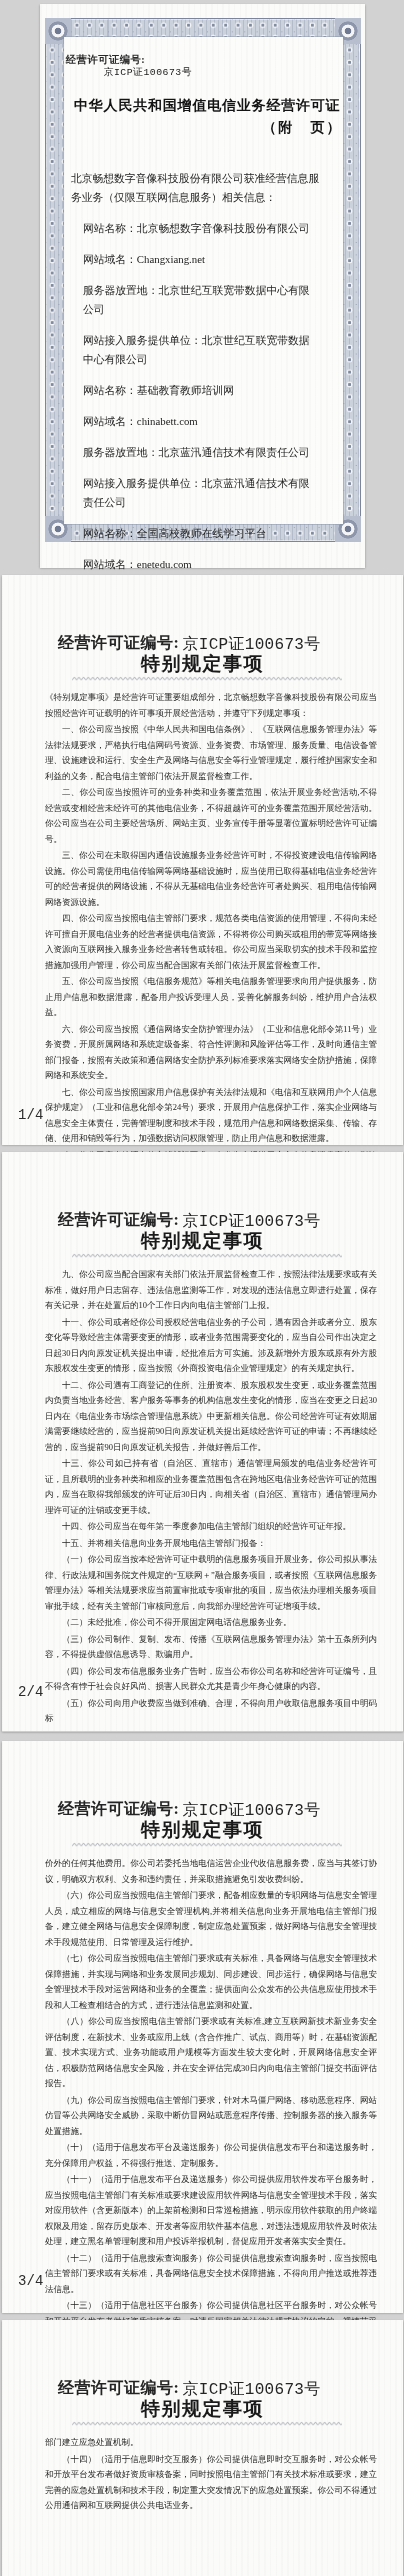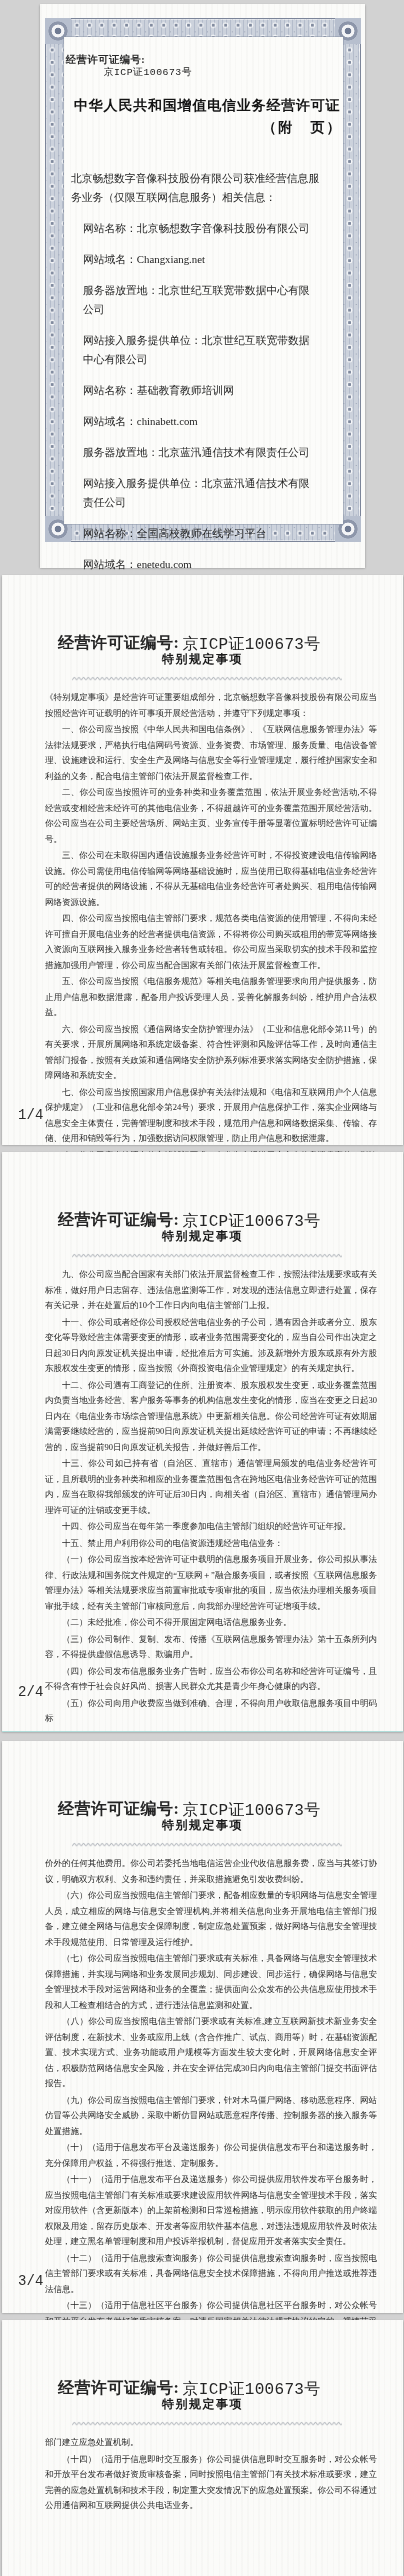--- a/index.html
+++ b/index.html
@@ -87,21 +87,21 @@
     position:absolute; left:56px; top:58px;
     font-size:16px; color:#242424;
   }
   .lic-label{font-weight:bold; letter-spacing:0.5px;}
   .lic-val{
     font-family:"Liberation Mono","DejaVu Sans Mono",monospace;
     position:relative; top:1px; margin-left:3.1px; letter-spacing:0.3px;
   }
   .prov-title{
     position:absolute; left:0; top:76px; width:100%; margin:0;
-    text-align:center; font-size:12px; font-weight:bold; color:#1a1a1a; letter-spacing:1.5px;
+    text-align:center; font-size:19px; font-weight:bold; color:#1a1a1a; letter-spacing:1.5px;
   }
   .zigzag{ position:absolute; left:70px; top:101px; width:270px; height:5.2px; }
   .prov-body{
     position:absolute; left:42px; top:114px; width:334px;
     font-size:8.5px; line-height:15.5px; color:#1f1f1f;
     text-align:justify;
   }
   .clause{margin:1px;}
   .clause.ind{text-indent:2em;}
   .pageno{
@@ -181,21 +181,21 @@
           </defs>
       <rect class="zz-rect" x="0" y="0" width="100%" height="100%" fill="url(#zz0)"></rect>
     </svg>
     <div class="prov-body">
           <p class="clause">《特别规定事项》是经营许可证重要组成部分，北京畅想数字音像科技股份有限公司应当按照经营许可证载明的许可事项开展经营活动，并遵守下列规定事项：</p>
           <p class="clause ind">一、你公司应当按照《中华人民共和国电信条例》、《互联网信息服务管理办法》等法律法规要求，严格执行电信网码号资源、业务资费、市场管理、服务质量、电信设备管理、设施建设和运行、安全生产及网络与信息安全等行业管理规定，履行维护国家安全和利益的义务，配合电信主管部门依法开展监督检查工作。</p>
           <p class="clause ind">二、你公司应当按照许可的业务种类和业务覆盖范围，依法开展业务经营活动,不得经营或变相经营未经许可的其他电信业务，不得超越许可的业务覆盖范围开展经营活动。你公司应当在公司主要经营场所、网站主页、业务宣传手册等显著位置标明经营许可证编号。</p>
           <p class="clause ind">三、你公司在未取得国内通信设施服务业务经营许可时，不得投资建设电信传输网络设施。你公司需使用电信传输网等网络基础设施时，应当使用已取得基础电信业务经营许可的经营者提供的网络设施，不得从无基础电信业务经营许可者处购买、租用电信传输网网络资源设施。</p>
           <p class="clause ind">四、你公司应当按照电信主管部门要求，规范各类电信资源的使用管理，不得向未经许可擅自开展电信业务的经营者提供电信资源，不得将你公司购买或租用的带宽等网络接入资源向互联网接入服务业务经营者转售或转租。你公司应当采取切实的技术手段和监控措施加强用户管理，你公司应当配合国家有关部门依法开展监督检查工作。</p>
           <p class="clause ind">五、你公司应当按照《电信服务规范》等相关电信服务管理要求向用户提供服务，防止用户信息和数据泄露，配备用户投诉受理人员，妥善化解服务纠纷，维护用户合法权益。</p>
-          <p class="clause ind">六、你公司应当按照《通信网络安全防护管理办法》（工业和信息化部令第11号）的有关要求，开展所属网络和系统定级备案、符合性评测和风险评估等工作，及时向通信主管部门报备，按照有关政策和通信网络安全防护系列标准要求落实网络安全防护措施，保障网络和系统安全。</p>
+          <p class="clause ind">六、你公司应当按照《通信网络安全防护管理办法》（工业和信息化部令第11号）业务资费，开展所属网络和系统定级备案、符合性评测和风险评估等工作，及时向通信主管部门报备，按照有关政策和通信网络安全防护系列标准要求落实网络安全防护措施，保障网络和系统安全。</p>
           <p class="clause ind">七、你公司应当按照国家用户信息保护有关法律法规和《电信和互联网用户个人信息保护规定》（工业和信息化部令第24号）要求，开展用户信息保护工作，落实企业网络与信息安全主体责任，完善管理制度和技术手段，规范用户信息和网络数据采集、传输、存储、使用和销毁等行为，加强数据访问权限管理，防止用户信息和数据泄露。</p>
           <p class="clause ind">八、你公司应当按照电信主管部门要求，在发生大规模用户个人信息泄露事件、影响众多用户的服务中断事件等重大网络安全事件时，立即采取应急措施，控制影响范围，消除事件危害，并第一时间向电信主管部门报告，根据电信主管部门要求采取应急处置措施。</p>
         </div>
     <div class="pageno">1/4</div>
   </section>
 
   <section class="page prov pos-1 teal-edge">
     <div class="prov-header">
       <span class="lic-label">经营许可证编号:</span><span class="lic-val">京ICP证100673号</span>
     </div>
@@ -207,21 +207,21 @@
             </pattern>
           </defs>
       <rect class="zz-rect" x="0" y="0" width="100%" height="100%" fill="url(#zz1)"></rect>
     </svg>
     <div class="prov-body">
           <p class="clause ind">九、你公司应当配合国家有关部门依法开展监督检查工作，按照法律法规要求或有关标准，做好用户日志留存、违法信息监测等工作，对发现的违法信息立即进行处置，保存有关记录，并在处置后的10个工作日内向电信主管部门上报。</p>
           <p class="clause ind">十一、你公司或者经你公司授权经营电信业务的子公司，遇有因合并或者分立、股东变化等导致经营主体需要变更的情形，或者业务范围需要变化的，应当自公司作出决定之日起30日内向原发证机关提出申请，经批准后方可实施。涉及新增外方股东或原有外方股东股权发生变更的情形，应当按照《外商投资电信企业管理规定》的有关规定执行。</p>
           <p class="clause ind">十二、你公司遇有工商登记的住所、注册资本、股东股权发生变更，或业务覆盖范围内负责当地业务经营、客户服务等事务的机构信息发生变化的情形，应当在变更之日起30日内在《电信业务市场综合管理信息系统》中更新相关信息。你公司经营许可证有效期届满需要继续经营的，应当提前90日向原发证机关提出延续经营许可证的申请；不再继续经营的，应当提前90日向原发证机关报告，并做好善后工作。</p>
           <p class="clause ind">十三、你公司如已持有省（自治区、直辖市）通信管理局颁发的电信业务经营许可证，且所载明的业务种类和相应的业务覆盖范围包含在跨地区电信业务经营许可证的范围内，应当在取得我部颁发的许可证后30日内，向相关省（自治区、直辖市）通信管理局办理许可证的注销或变更手续。</p>
           <p class="clause ind">十四、你公司应当在每年第一季度参加电信主管部门组织的经营许可证年报。</p>
-          <p class="clause ind">十五、禁止用户利用你公司的电信资源违规经营电信业务：</p>
+          <p class="clause ind">十五、并将相关信息向业务开展地电信主管部门报备：</p>
           <p class="clause ind">（一）你公司应当按本经营许可证中载明的信息服务项目开展业务。你公司拟从事法律、行政法规和国务院文件规定的“互联网＋”融合服务项目，或者按照《互联网信息服务管理办法》等相关法规要求应当前置审批或专项审批的项目，应当依法办理相关服务项目审批手续，经有关主管部门审核同意后，向我部办理经营许可证增项手续。</p>
           <p class="clause ind">（二）未经批准，你公司不得开展固定网电话信息服务业务。</p>
           <p class="clause ind">（三）你公司制作、复制、发布、传播《互联网信息服务管理办法》第十五条所列内容，不得提供虚假信息诱导、欺骗用户。</p>
           <p class="clause ind">（四）你公司发布信息服务业务广告时，应当公布你公司名称和经营许可证编号，且不得含有悖于社会良好风尚、损害人民群众尤其是青少年身心健康的内容。</p>
           <p class="clause ind">（五）你公司向用户收费应当做到准确、合理，不得向用户收取信息服务项目中明码标</p>
         </div>
     <div class="pageno">2/4</div>
   </section>
 
   <section class="page prov pos-2">

